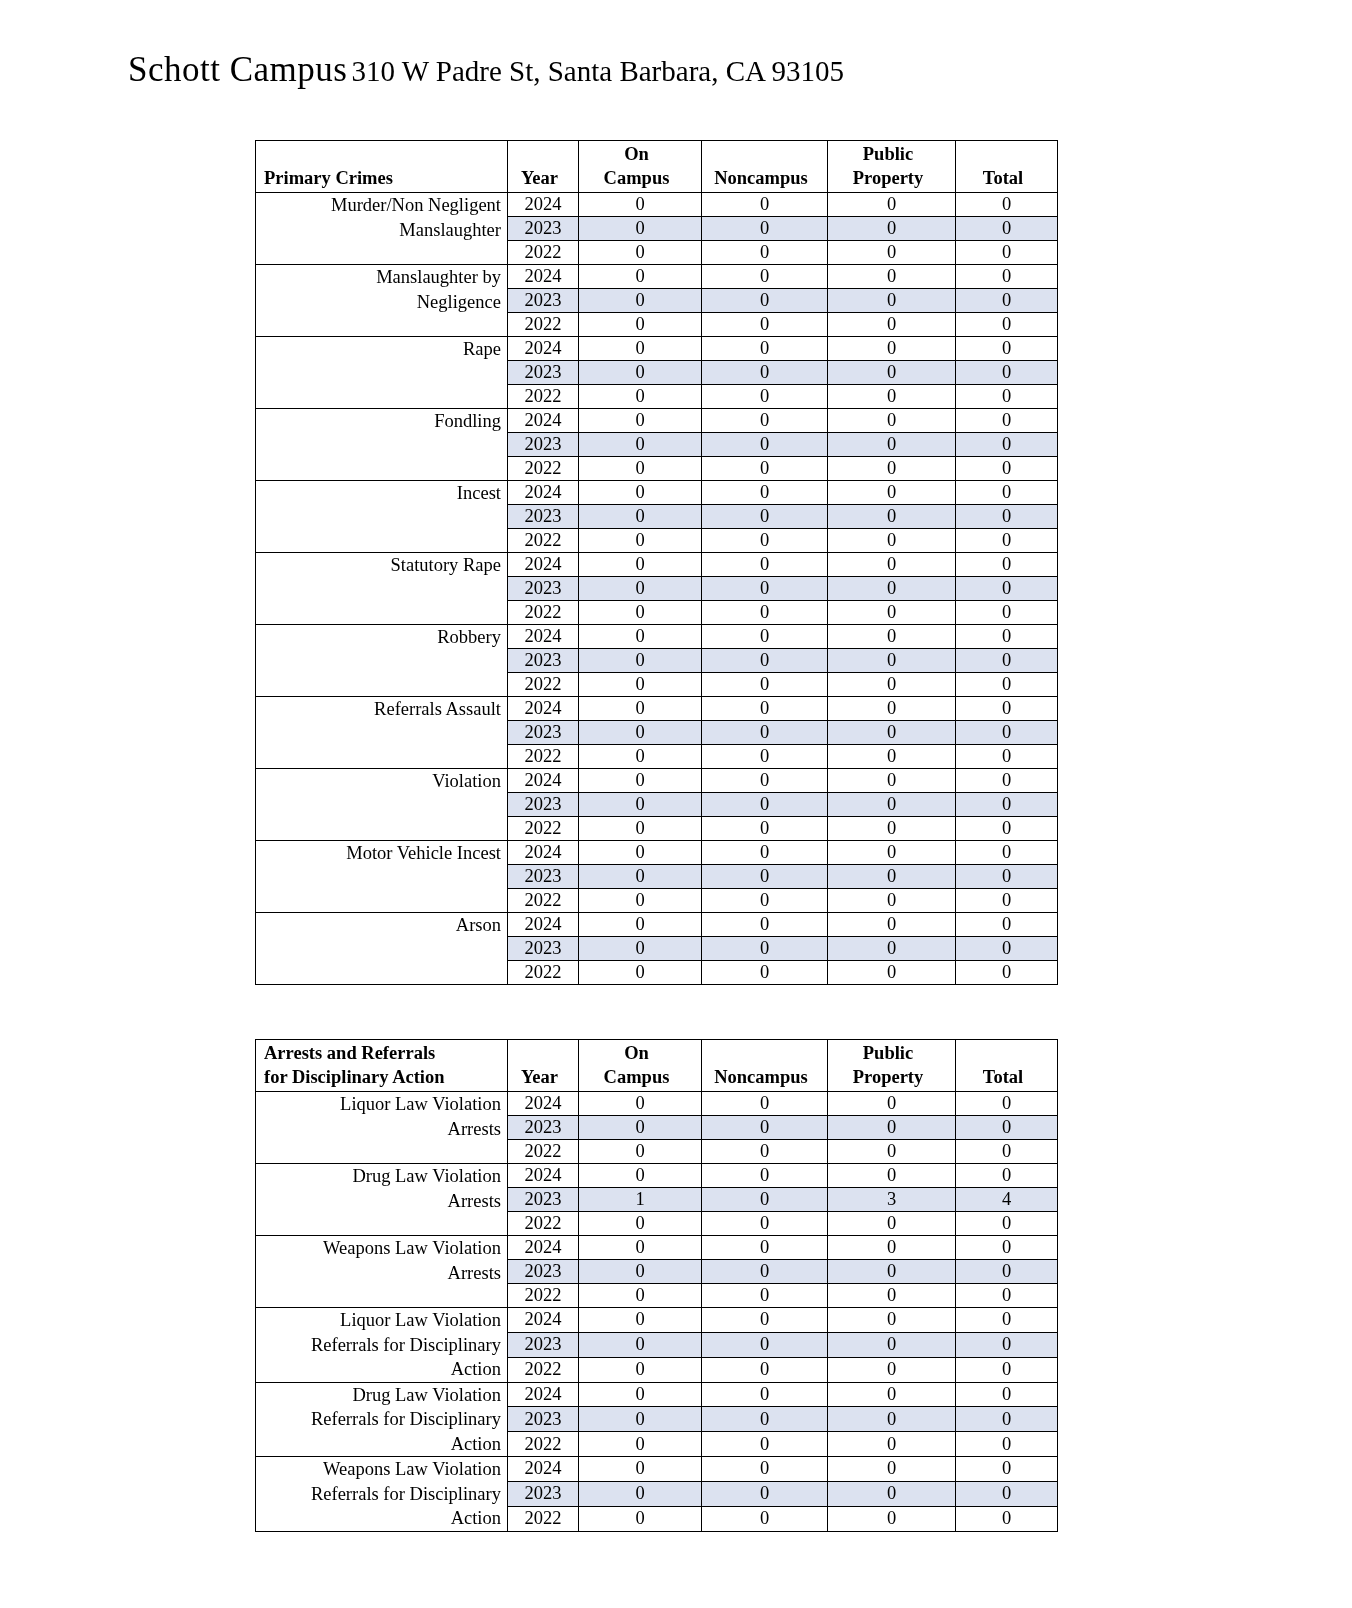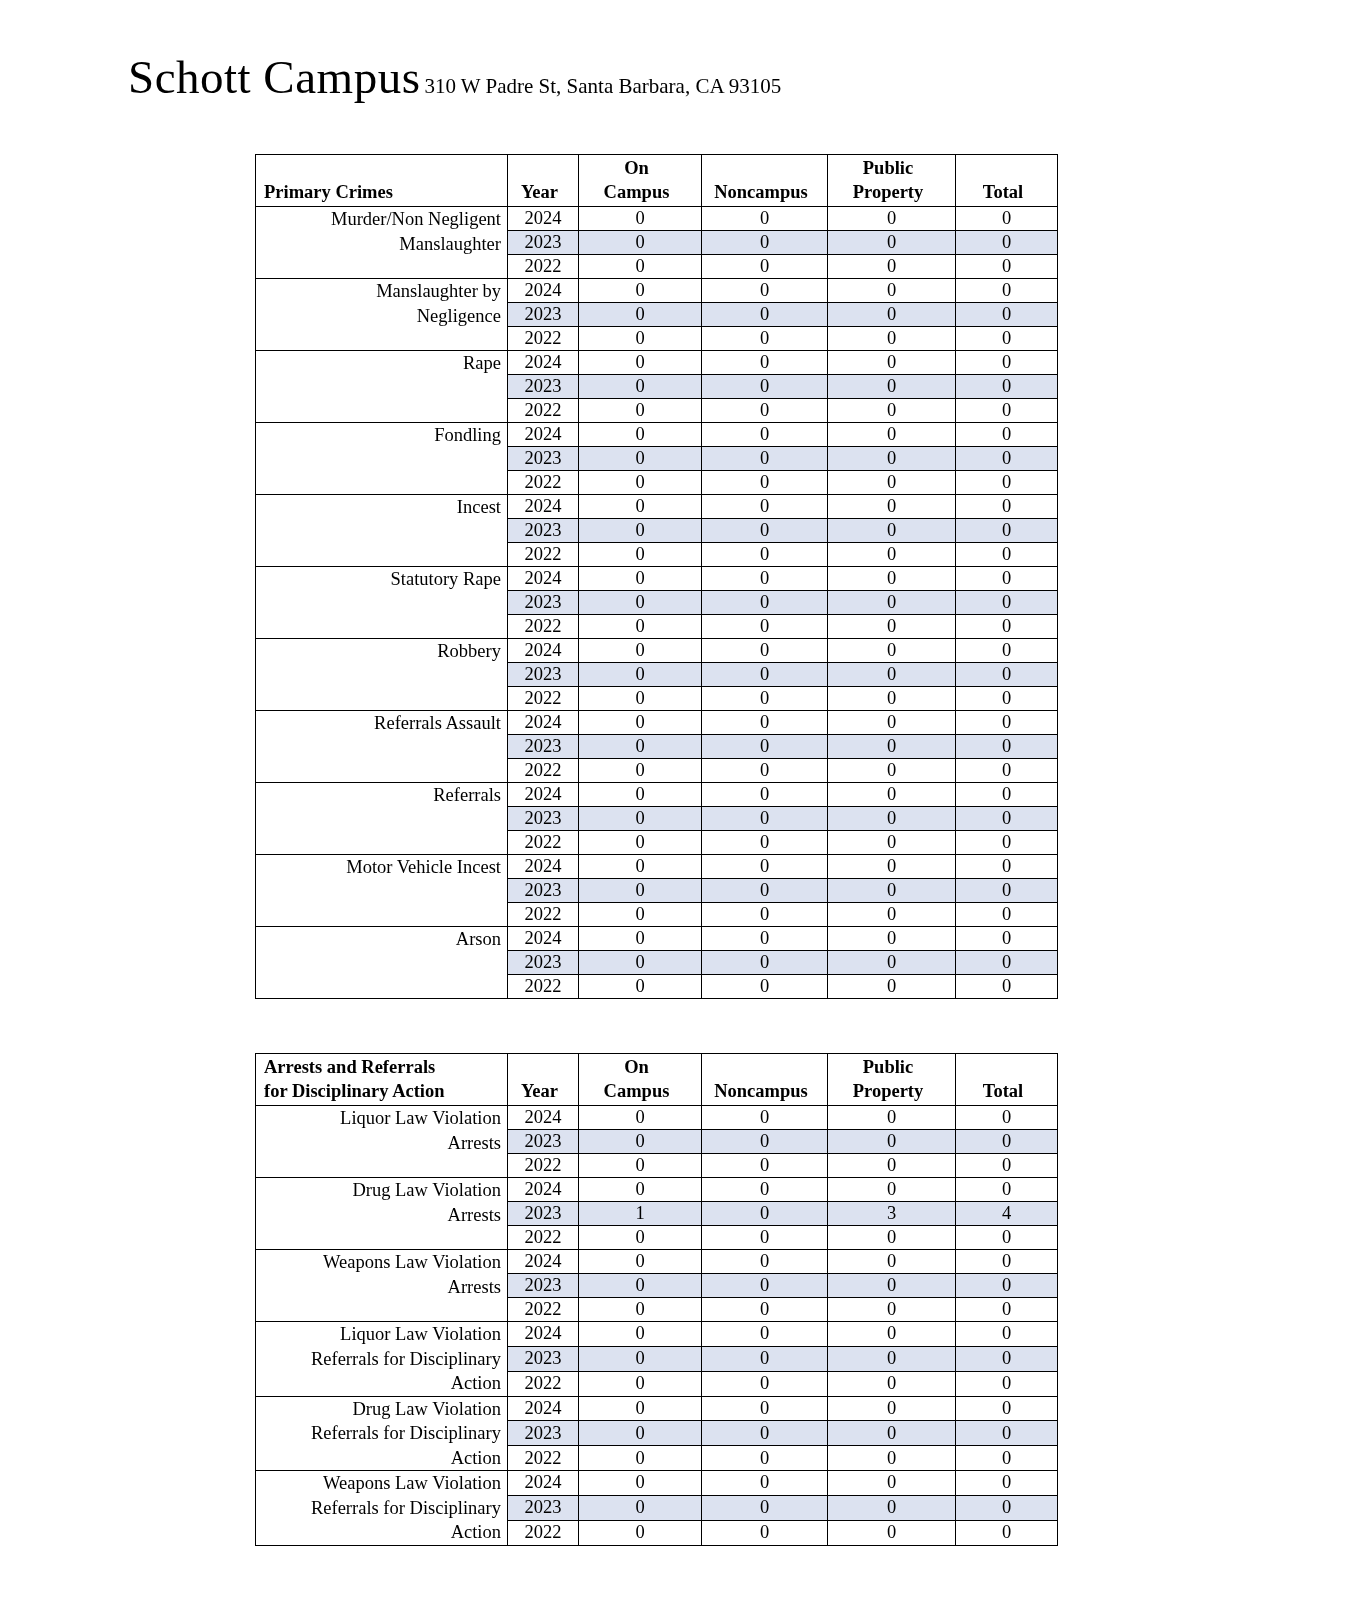--- a/index.html
+++ b/index.html
@@ -14,25 +14,25 @@
     height: 1608px;
     background: #ffffff;
     overflow: hidden;
   }
   .doc-title {
     padding-top: 50px;
     margin-left: 128px;
     white-space: nowrap;
   }
   .campus-name {
-    font-size: 47px;
+    font-size: 35px;
     letter-spacing: 0.5px;
   }
   .campus-address {
-    font-size: 21px;
+    font-size: 29px;
   }
   table.stats {
     border-collapse: collapse;
     table-layout: fixed;
     margin-left: 255px;
     width: 802px;
   }
   table.stats#table-0 { margin-top: 50px; }
   table.stats#table-1 { margin-top: 54px; }
   table.stats th, table.stats td {
@@ -281,21 +281,21 @@
           <td>0</td>
         </tr>
         <tr>
           <td>2022</td>
           <td>0</td>
           <td>0</td>
           <td>0</td>
           <td>0</td>
         </tr>
         <tr>
-          <td rowspan="3" class="label-cell">Referrals</td>
+          <td rowspan="3" class="label-cell">Violation</td>
           <td>2024</td>
           <td>0</td>
           <td>0</td>
           <td>0</td>
           <td>0</td>
         </tr>
         <tr class="hl">
           <td>2023</td>
           <td>0</td>
           <td>0</td>

